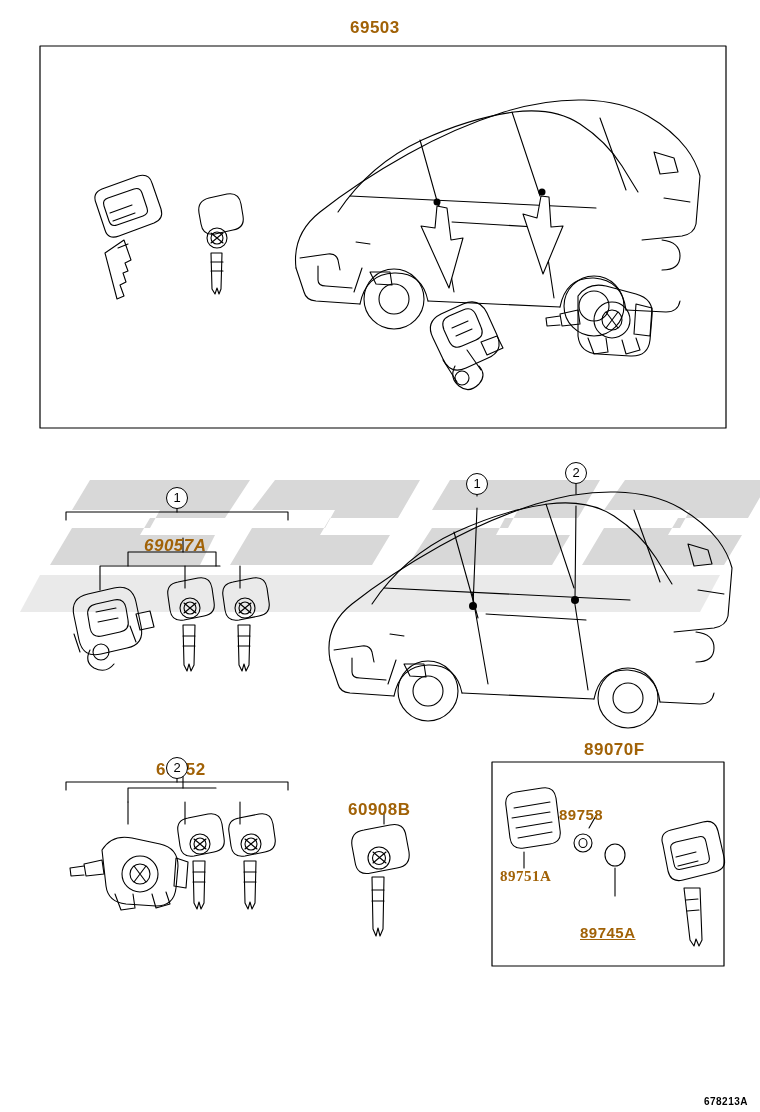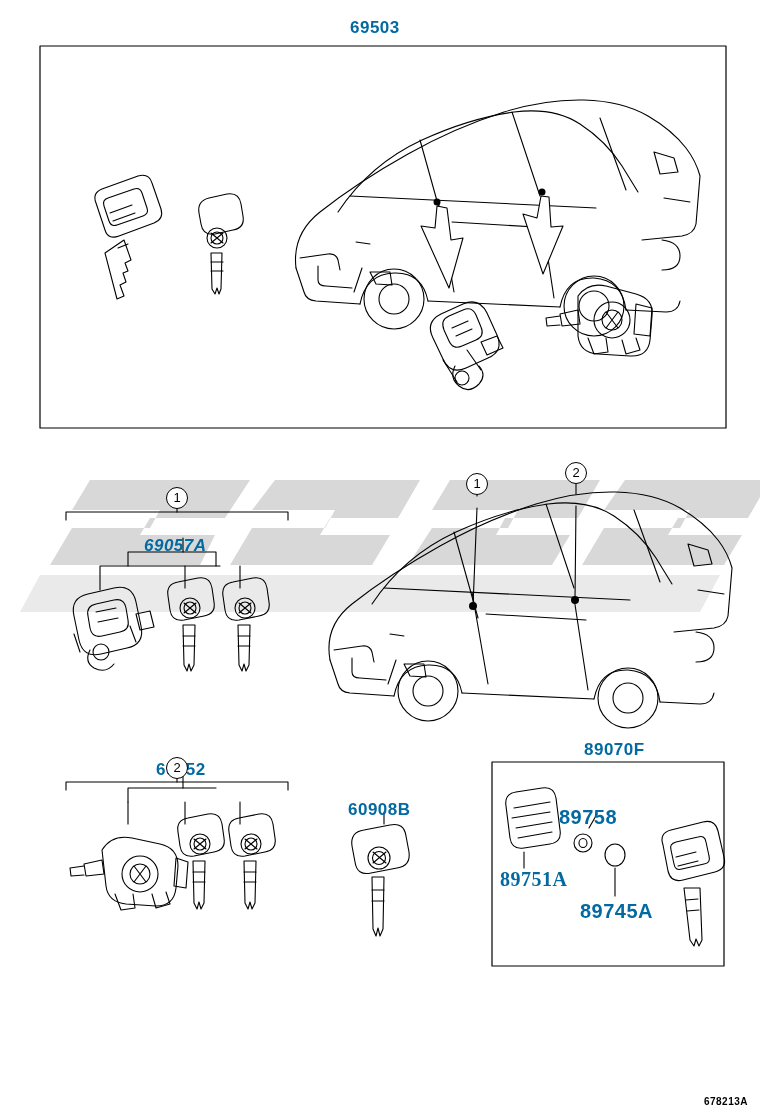--- a/index.html
+++ b/index.html
@@ -26,25 +26,25 @@
     pointer-events: none;
     z-index: 1;
   }
   .layer-art { position: absolute; left:0; top:0; width:760px; height:1112px; z-index: 2; }
   .label {
     position: absolute;
     font-family: "Liberation Sans", sans-serif;
     font-size: 17px;
     font-weight: bold;
     letter-spacing: 0.5px;
-    color: #0369a1;
+    color: #a16207;
     white-space: nowrap;
     z-index: 3;
   }
-  .label.small { font-size: 20px; }
+  .label.small { font-size: 15px; }
   .footer-code {
     position: absolute;
     right: 12px;
     bottom: 5px;
     font-size: 10px;
     font-weight: bold;
     letter-spacing: 0.5px;
     z-index: 3;
   }
   .circnum {
@@ -301,21 +301,21 @@
     </g>
   </svg>
 
   <div class="label" style="left:350px; top:18px;">69503</div>
   <div class="label" style="left:144px; top:536px;font-style:italic;">69057A</div>
   <div class="label" style="left:156px; top:760px;">69052</div>
   <div class="label" style="left:348px; top:800px;">60908B</div>
   <div class="label" style="left:584px; top:732px;margin-top:8px;">89070F</div>
   <div class="label small" style="left:559px; top:806px;">89758</div>
   <div class="label small" style="left:500px; top:868px;font-family:Liberation Serif, serif;">89751A</div>
-  <div class="label small" style="left:580px; top:900px;">89745A</div>
+  <div class="label small" style="left:580px; top:924px;text-decoration:underline;">89745A</div>
 
   <div class="circnum" style="left:166px; top:487px;">1</div>
   <div class="circnum" style="left:166px; top:757px;">2</div>
   <div class="circnum" style="left:466px; top:473px;">1</div>
   <div class="circnum" style="left:565px; top:462px;">2</div>
 
   <div class="footer-code">678213A</div>
 </div>
 
 </body></html>

